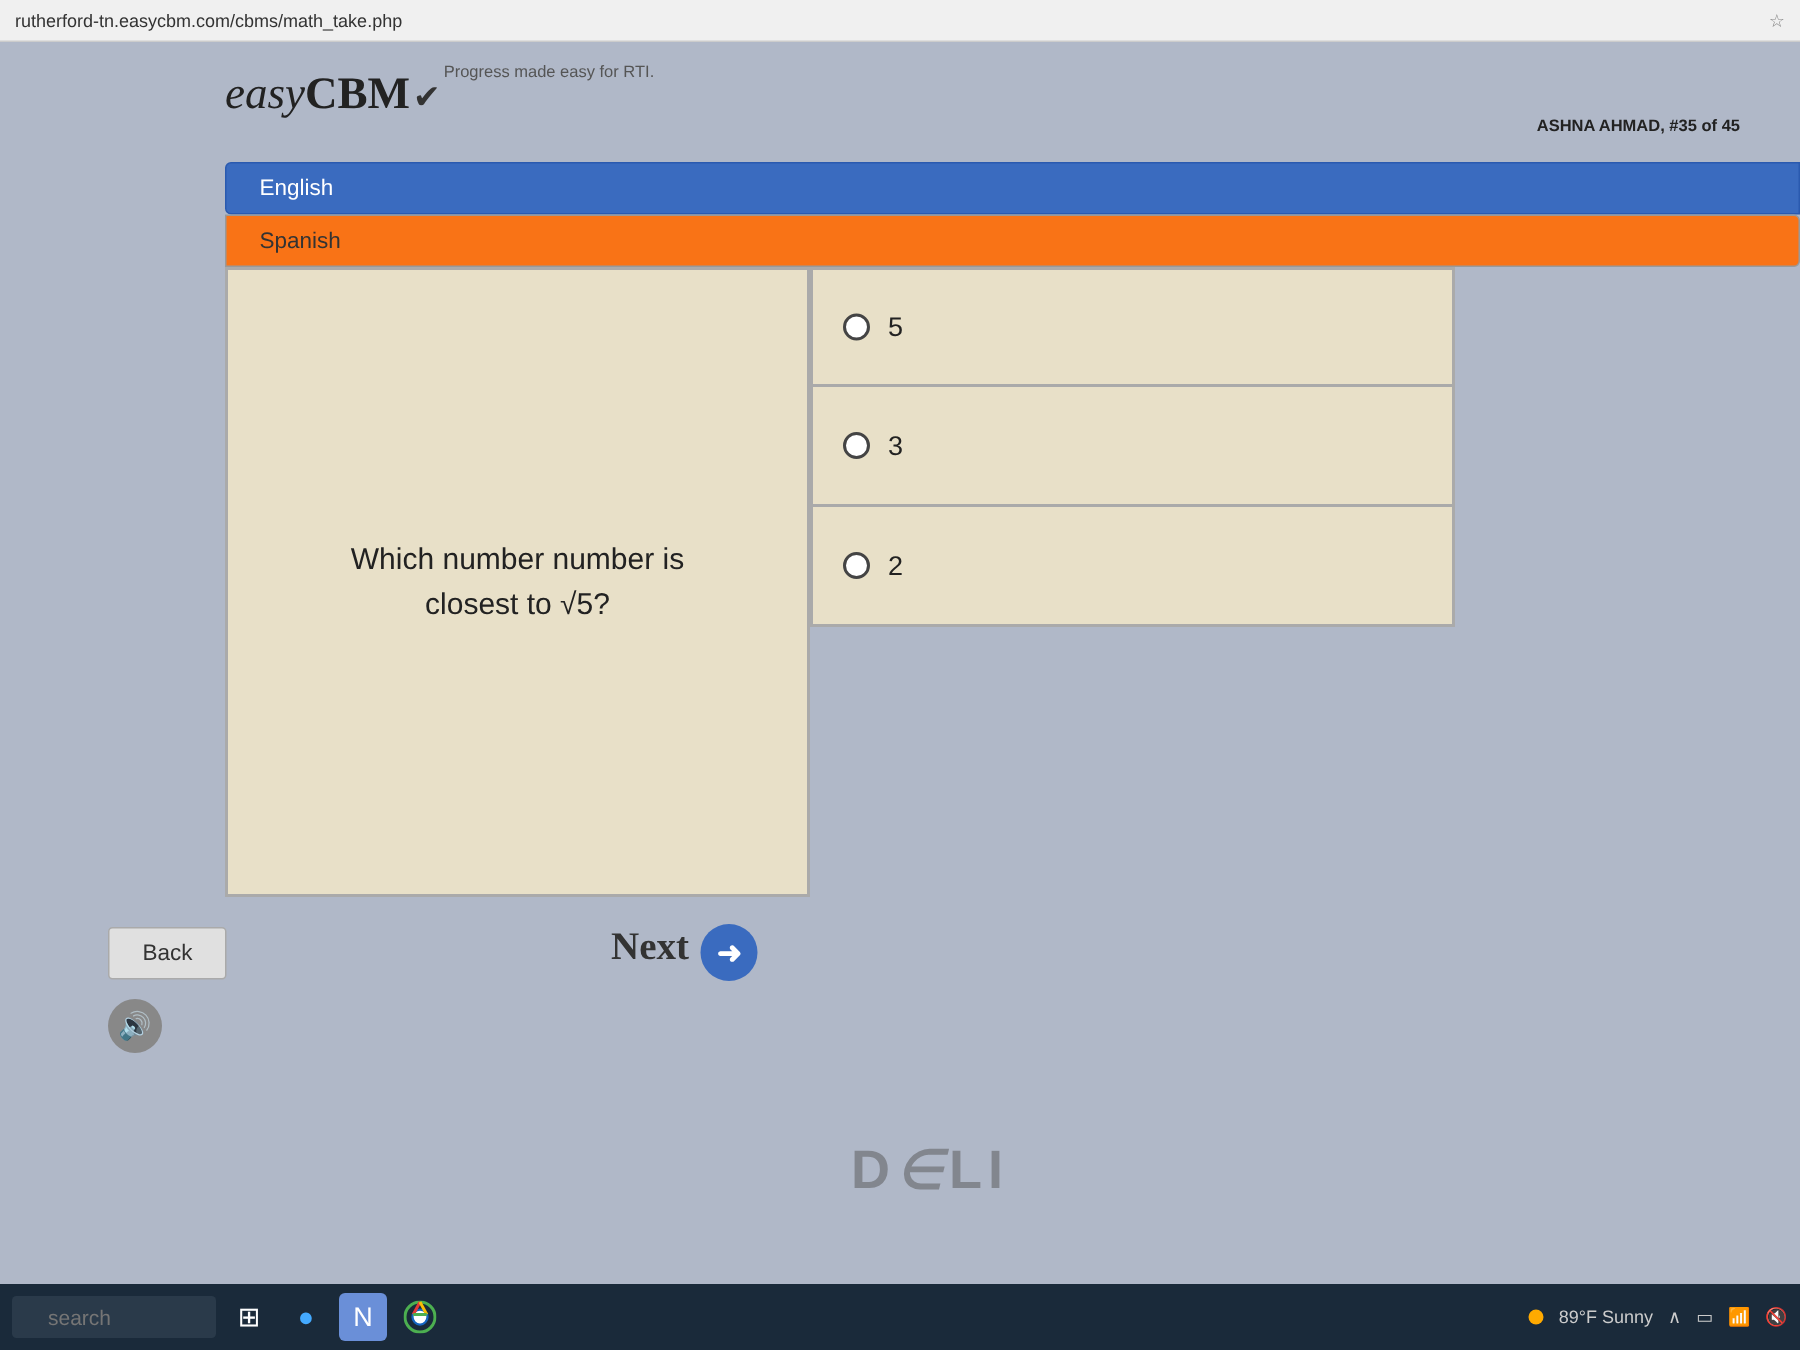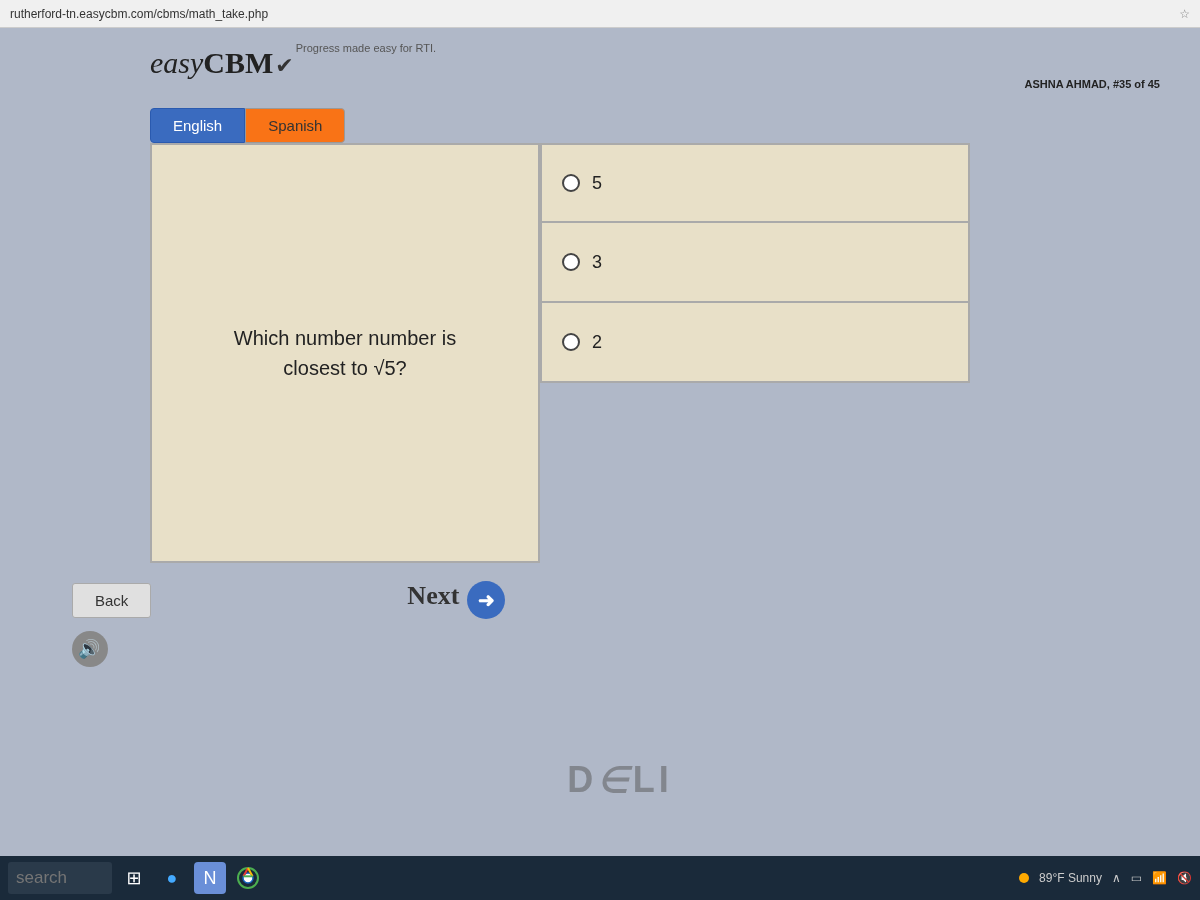--- a/index.html
+++ b/index.html
@@ -60,20 +60,21 @@
       font-weight: bold;
       color: #222;
     }
 
     
     .language-tabs {
       display: flex;
       margin-left: 150px;
       margin-top: 18px;
       margin-bottom: 0;
+      flex-direction: column;
     }
 
     .lang-tab {
       padding: 8px 22px;
       font-size: 15px;
       cursor: pointer;
       border: 1px solid #999;
       background: #f97316;
       color: #333;
     }
@@ -229,23 +230,23 @@
       display: flex;
       align-items: center;
       padding: 0 8px;
       gap: 6px;
     }
 
     .taskbar-search {
       background: #2a3a4a;
       color: #ccc;
       border: none;
-      padding: 6px 8px;
-      font-size: 17px;
-      width: 104px;
+      padding: 6px 24px;
+      font-size: 14px;
+      width: 136px;
       border-radius: 3px;
     }
 
     .taskbar-icon {
       width: 32px;
       height: 32px;
       display: flex;
       align-items: center;
       justify-content: center;
       cursor: pointer;

